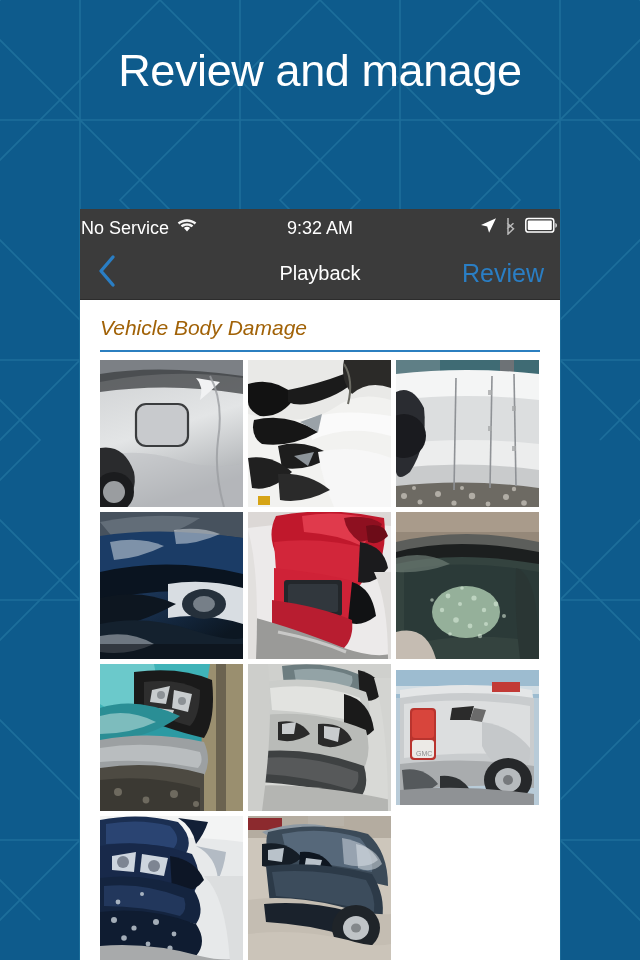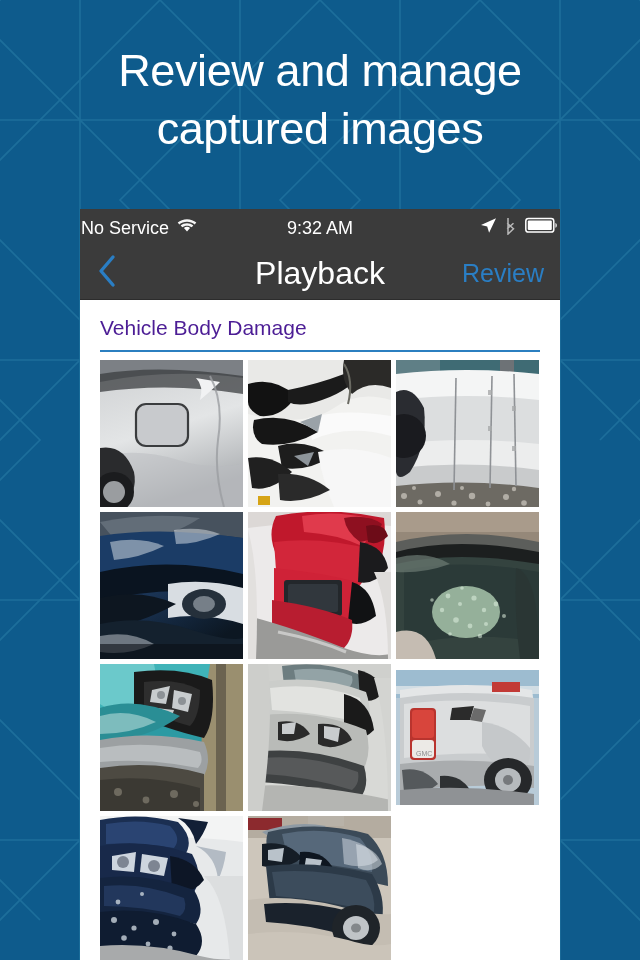--- a/index.html
+++ b/index.html
@@ -63,35 +63,36 @@
     height:53px; width:100%;
     background:#3b3b3b;
     display:flex; align-items:center;
     position:relative;
     padding:0 16px;
     border-bottom:1px solid #2c2c2c;
   }
   #nav-back { display:flex; align-items:center; cursor:pointer; }
   #nav-title {
     position:absolute; left:0; right:0; text-align:center;
-    color:#ffffff; font-size:32px; font-weight:400;
+    color:#ffffff; font-size:20px; font-weight:400;
     pointer-events:none;
   }
   #nav-select {
     margin-left:auto;
     color:#2a7ec4; font-size:25px;
     cursor:pointer; position:relative; z-index:2;
   }
   
   #content { background:#ffffff; width:100%; height:660px; padding:0 20px; }
   #section-header {
     padding-top:16px;
-    color:#4c1d95;
+    color:#a16207;
     font-size:21px;
     padding-bottom:10px;
+    font-style:italic;
   }
   #section-rule { height:2px; background:#2b7fc0; width:100%; }
   #thumb-grid {
     display:flex; flex-wrap:wrap;
     gap:5px;
     padding-top:8px;
   }
   .thumb {
     width:143px; height:147px;
     background:#ffffff;
@@ -119,21 +120,20 @@
       <path d="M200 -40 L-40 200 L200 440 L-40 680 L200 920"></path>
       <path d="M40 -40 L-200 200 L40 440 L-200 680 L40 920"></path>
       <path d="M0 120 L640 120 M0 360 L640 360 M0 600 L640 600 M0 840 L640 840"></path>
       <path d="M80 0 L80 960 M240 0 L240 960 M400 0 L400 960 M560 0 L560 960"></path>
     </g>
   </svg>
 </div>
 
 <div id="headline">
   <div>Review and manage</div>
-  <div>captured images</div>
 </div>
 
 <div id="phone">
 
   <div id="status-bar">
     <div id="carrier-group">
       <span>No Service</span>
       <span>
         <svg width="22" height="17" viewBox="0 0 22 17">
           <g fill="#ffffff">

